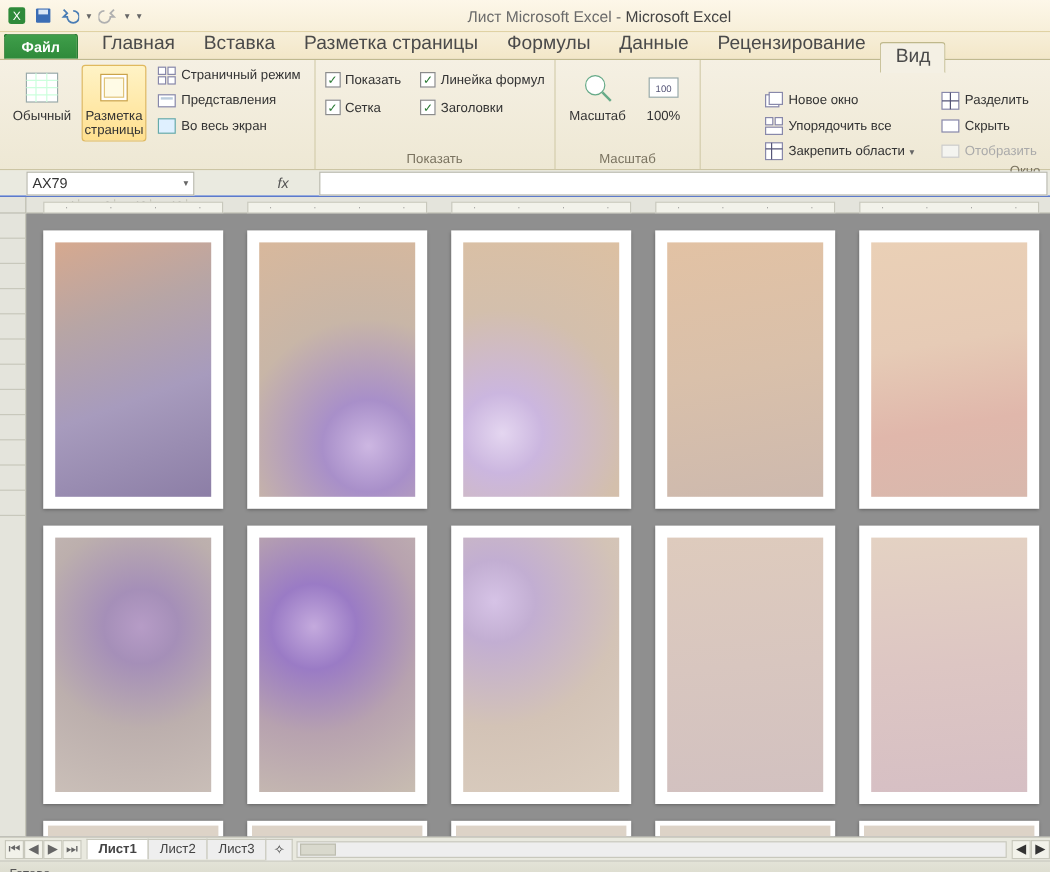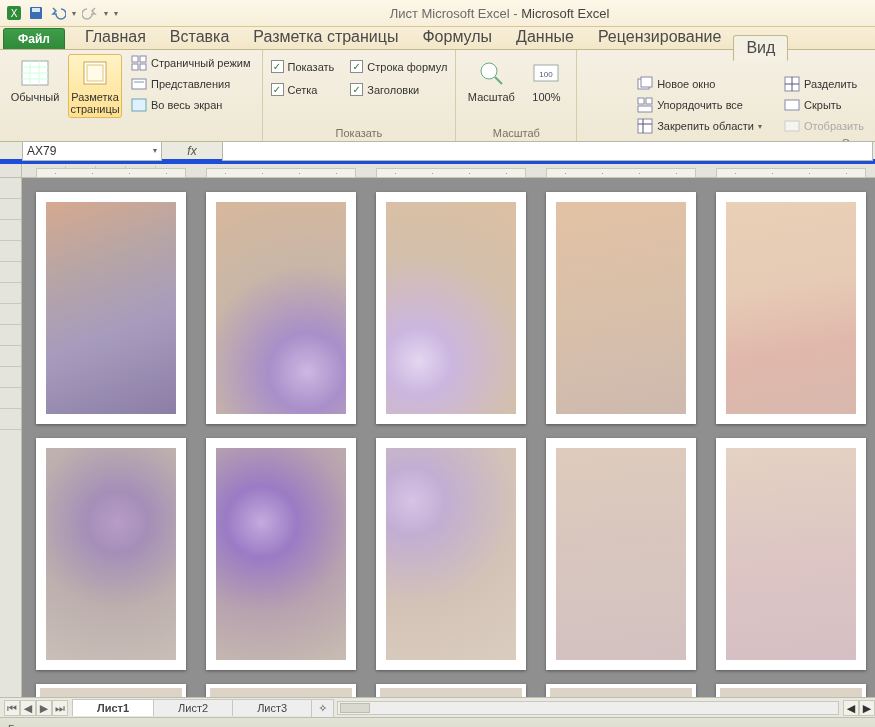--- a/index.html
+++ b/index.html
@@ -28,21 +28,21 @@
   .bigbtn .bicon { width: 32px; height: 32px; display: flex; align-items: center; justify-content: center; }
   .bigbtn .blabel { font-size: 11px; text-align: center; line-height: 1.1; }
   .smallstack { display: flex; flex-direction: column; gap: 3px; }
   .smallbtn { display: flex; align-items: center; gap: 4px; padding: 1px 3px; font-size: 11px; }
   .smallbtn .sicon { width: 16px; height: 16px; flex-shrink: 0; }
   .chkrow { display: flex; align-items: center; gap: 4px; font-size: 11px; padding: 2px 0; }
   .chkbox { width: 13px; height: 13px; border: 1px solid #8b8b8b; background: #fff; display: flex; align-items: center; justify-content: center; font-size: 10px; color: #2a7a33; }
   .ribbon-right { margin-left: auto; margin-top: 21px; }
 
   
-  .fbar { height: 22px; background: #eaeae0; border-bottom: 5px solid #1d4ed8; display: flex; align-items: center; }
+  .fbar { height: 22px; background: #eaeae0; border-bottom: 1px solid #1d4ed8; display: flex; align-items: center; }
   .namebox { width: 140px; height: 20px; border: 1px solid #b8b8ac; background: #fff; margin: 0 0 0 22px; display: flex; align-items: center; justify-content: space-between; padding: 0 4px; font-size: 12px; }
   .fx { width: 22px; text-align: center; color: #555; font-style: italic; }
   .finput { flex: 1; height: 20px; border: 1px solid #b8b8ac; background: #fff; margin-right: 2px; }
 
   
   .sheetwrap { position: relative; height: 533px; background: #8f8f8f; overflow: hidden; }
   .colhead, .rowhead { background: #e4e4dc; }
   .tlcorner { position: absolute; left:0; top:0; width:22px; height:14px; background:#e4e4dc; border-right:1px solid #bdbdb0; border-bottom:1px solid #bdbdb0; }
   .colhead { position:absolute; left:22px; top:0; right:0; height:14px; border-bottom:1px solid #bdbdb0; display:flex; align-items:center; font-size:9px; color:#555; }
   .colhead .tick { width:30px; border-right:1px solid #c8c8bc; text-align:right; padding-right:3px; }
@@ -66,21 +66,21 @@
   .pJ{background:linear-gradient(175deg,#e4d2c3 0%,#ddc6c3 50%,#d6bfc4 100%);}
 
   
   .hrulers{position:absolute; left:36px; top:4px; height:10px; display:flex; gap:20px;}
   .hruler{width:150px; height:10px; background:#f2f2ea; border:1px solid #c8c8bc; font-size:7px; color:#777; display:flex; align-items:center; justify-content:space-around;}
 
   
   .tabstrip { height: 20px; background:#e9e9df; border-top:1px solid #bdbdb0; display:flex; align-items:center; font-size:11px; }
   .navset{display:flex; gap:0; padding:0 4px; color:#666;}
   .navbtn{width:16px; text-align:center; border:1px solid #c8c8bc; background:#f2f2ea; height:16px; line-height:14px;}
-  .wtab{padding:2px 24px; background:#eee; border:1px solid #c8c8bc; border-bottom:none; margin-right:-1px; color:#444;}
+  .wtab{padding:2px 9px; background:#eee; border:1px solid #c8c8bc; border-bottom:none; margin-right:-1px; color:#444;}
   .wtab.active{background:#fff; font-weight:bold;}
   .hsb{flex:1; margin:0 4px; height:14px; background:#eee; border:1px solid #c8c8bc; position:relative;}
   .hsb-thumb{position:absolute; left:2px; top:1px; width:30px; height:10px; background:#d9d9cd; border:1px solid #bdbdb0;}
 
   
   .statusbar{height:22px; background:linear-gradient(#e3e3d7,#d6d6c7); border-top:1px solid #bdbdb0; display:flex; align-items:center; padding:0 8px; font-size:11px; color:#555;}
 
   .tri{font-size:8px; color:#666;}
 </style>
 </head>
@@ -191,21 +191,21 @@
             <span>Показать</span>
           </div>
         <div class="chkrow">
             <span class="chkbox">✓</span>
             <span>Сетка</span>
           </div>
       </div>
       <div class="smallstack" style="gap:6px; padding-top:4px; margin-left:10px;">
         <div class="chkrow">
             <span class="chkbox">✓</span>
-            <span>Строка формул</span>
+            <span>Линейка формул</span>
           </div>
         <div class="chkrow">
             <span class="chkbox">✓</span>
             <span>Заголовки</span>
           </div>
       </div>
     </div>
     <div class="rgroup-label">Показать</div>
   </div>
 
@@ -286,21 +286,21 @@
     </div>
     <div class="rgroup-label" style="text-align:right;">Окно</div>
   </div>
 </div>
 
 <div class="fbar">
   <div class="namebox">
     <span>AX79</span>
     <span class="tri">▾</span>
   </div>
-  <div style="width:60px; display:flex; justify-content:center;">
+  <div style="width:60px; display:flex; justify-content:center;margin-left:44px;">
     <span class="fx">fx</span>
   </div>
   <div class="finput"></div>
 </div>
 
 <div class="sheetwrap">
   <div class="tlcorner"></div>
   <div class="colhead">
     <div style="width:14px;"></div>
     <span class="tick">4</span>

